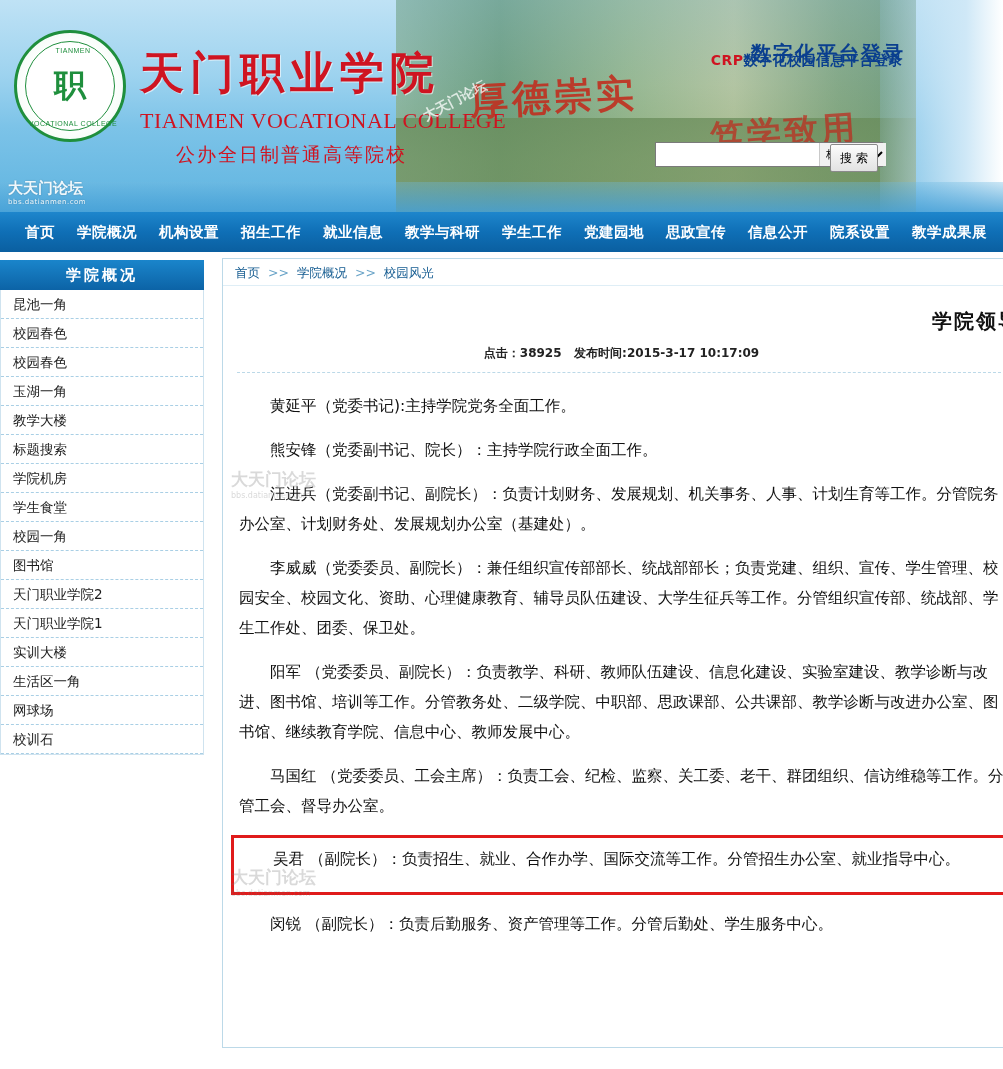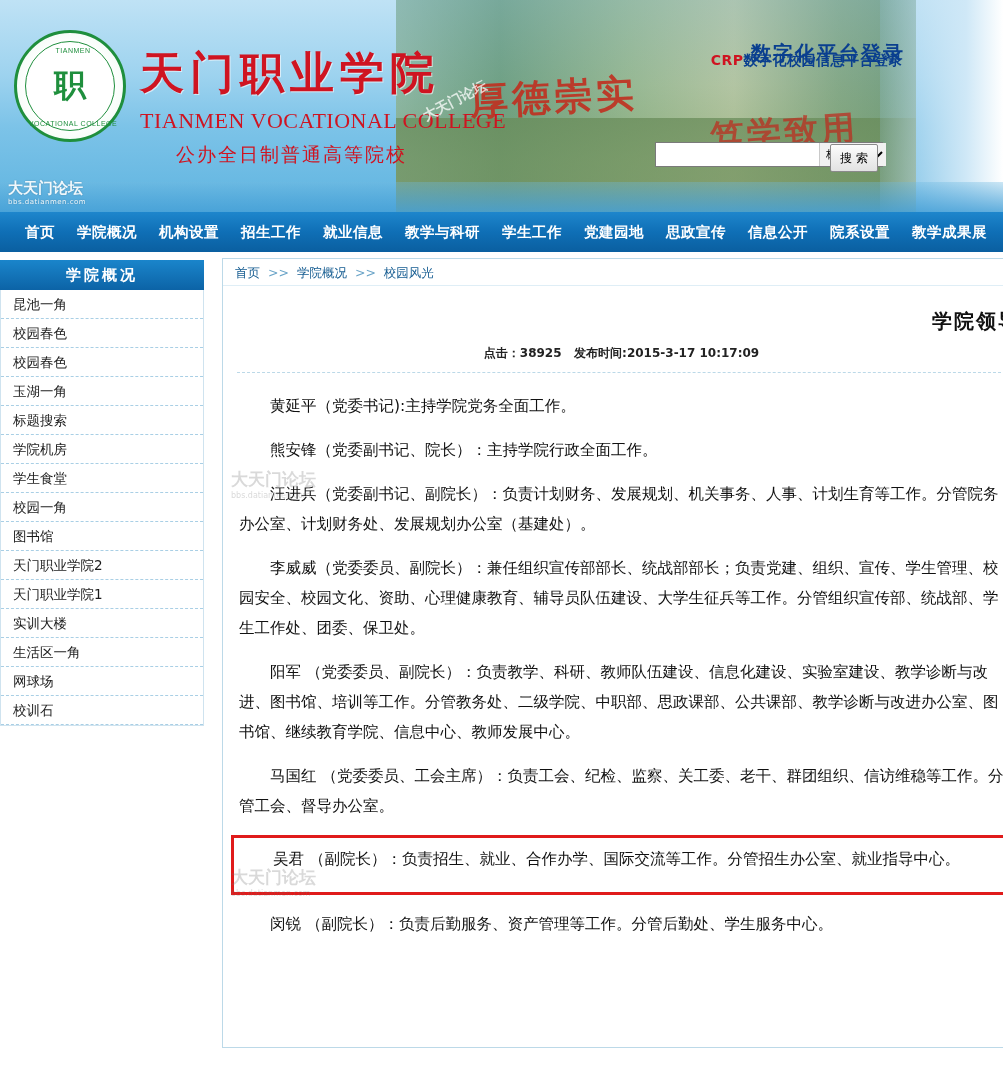--- a/index.html
+++ b/index.html
@@ -438,20 +438,21 @@
 
   <div class="content-wrap">
 
     <div class="sidebar">
       <div class="sidebar-head">学院概况</div>
       <div class="sidebar-list">
         <div class="sidebar-item">昆池一角</div>
         <div class="sidebar-item">校园春色</div>
         <div class="sidebar-item">校园春色</div>
         <div class="sidebar-item">玉湖一角</div>
+        <div class="sidebar-item">教学大楼</div>
         <div class="sidebar-item">标题搜索</div>
         <div class="sidebar-item">学院机房</div>
         <div class="sidebar-item">学生食堂</div>
         <div class="sidebar-item">校园一角</div>
         <div class="sidebar-item">图书馆</div>
         <div class="sidebar-item">天门职业学院2</div>
         <div class="sidebar-item">天门职业学院1</div>
         <div class="sidebar-item">实训大楼</div>
         <div class="sidebar-item">生活区一角</div>
         <div class="sidebar-item">网球场</div>

